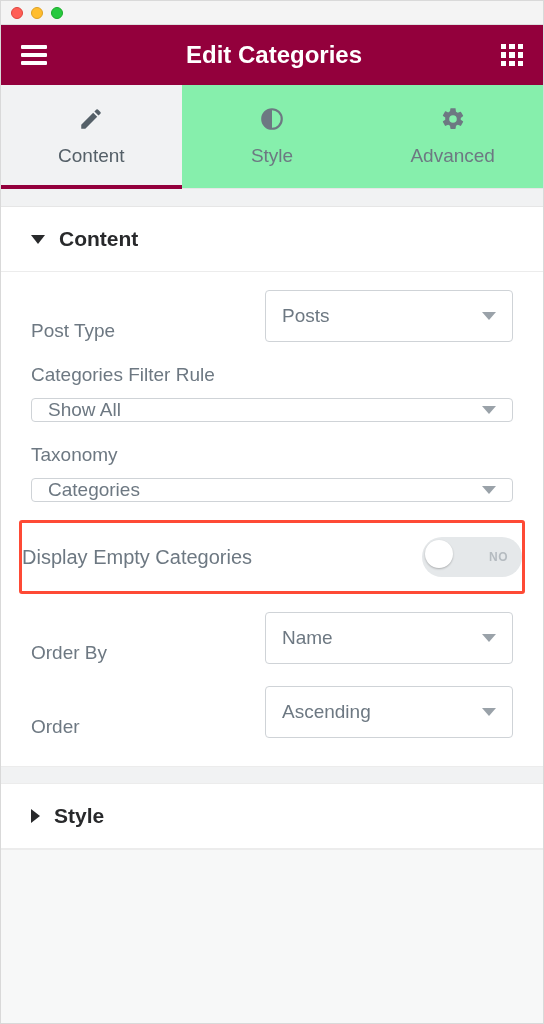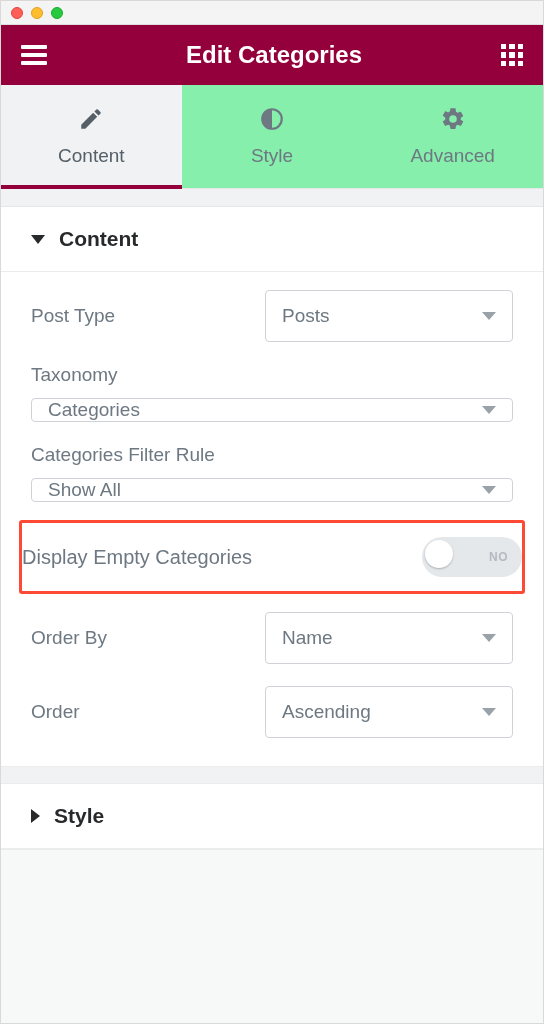--- a/index.html
+++ b/index.html
@@ -34,21 +34,21 @@
 
   
   .section-header { display:flex; align-items:center; gap:14px; padding:20px 30px; cursor:pointer; color:#28292b; border-bottom:1px solid #ececec;}
   .section-header.collapsed { border-bottom:none; }
   .section-title { font-size:21px; font-weight:700; }
   .caret { width:0; height:0; border-left:7px solid transparent; border-right:7px solid transparent; border-top:9px solid #28292b; }
   .caret.right { border-top:7px solid transparent; border-bottom:7px solid transparent; border-left:9px solid #28292b; border-right:none; }
 
   .section-body { padding: 18px 30px 28px 30px; display:flex; flex-direction:column; gap:22px; }
 
-  .form-row { display:flex; align-items:center; justify-content:space-between; gap:18px;}
+  .form-row { display:flex; align-items:flex-end; justify-content:space-between; gap:18px;}
   .form-row.stacked { flex-direction:column; align-items:stretch;}
   .form-label { font-size:19px; color:#6d7882; }
 
   .select { height:52px; border:1px solid #cfd3d7; border-radius:4px; background:#fff; display:flex; align-items:center; justify-content:space-between; padding:0 16px; cursor:pointer; flex:1; min-width:0;}
   .select.half { width:248px; flex:none; }
   .select-text { font-size:19px; color:#6d7882; }
   .select-caret { width:0; height:0; border-left:7px solid transparent; border-right:7px solid transparent; border-top:8px solid #9aa2a9; }
 
   
   .highlight { border:3px solid #fe4a35; border-radius:3px; padding:14px 0; display:flex; align-items:center; justify-content:space-between; margin: -4px -12px; }
@@ -123,31 +123,31 @@
 
     <div class="form-row">
       <span class="form-label">Post Type</span>
       <div class="select half">
         <span class="select-text">Posts</span>
         <span class="select-caret"></span>
       </div>
     </div>
 
     <div class="form-row stacked" style="gap:12px;">
-      <span class="form-label">Taxonomy</span>
+      <span class="form-label">Categories Filter Rule</span>
       <div class="select">
-        <span class="select-text">Categories</span>
+        <span class="select-text">Show All</span>
         <span class="select-caret"></span>
       </div>
     </div>
 
     <div class="form-row stacked" style="gap:12px;">
-      <span class="form-label">Categories Filter Rule</span>
+      <span class="form-label">Taxonomy</span>
       <div class="select">
-        <span class="select-text">Show All</span>
+        <span class="select-text">Categories</span>
         <span class="select-caret"></span>
       </div>
     </div>
 
     <div class="highlight">
       <span class="form-label">Display Empty Categories</span>
       <div class="toggle">
         <span class="toggle-knob"></span>
         <span class="toggle-text">NO</span>
       </div>

